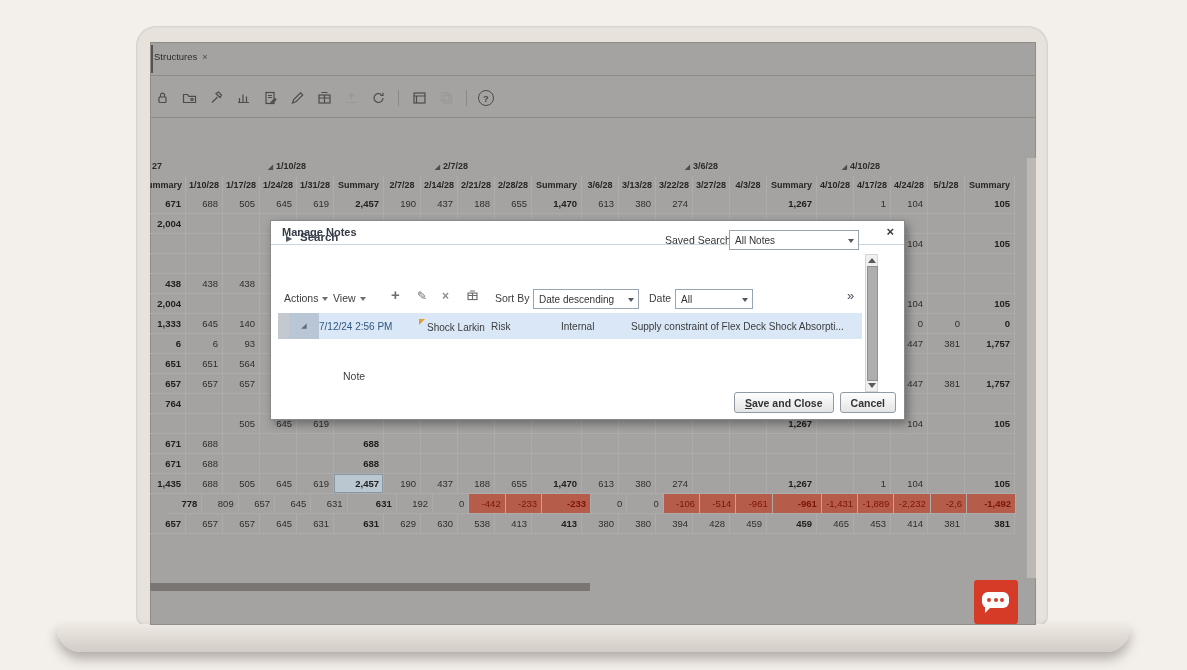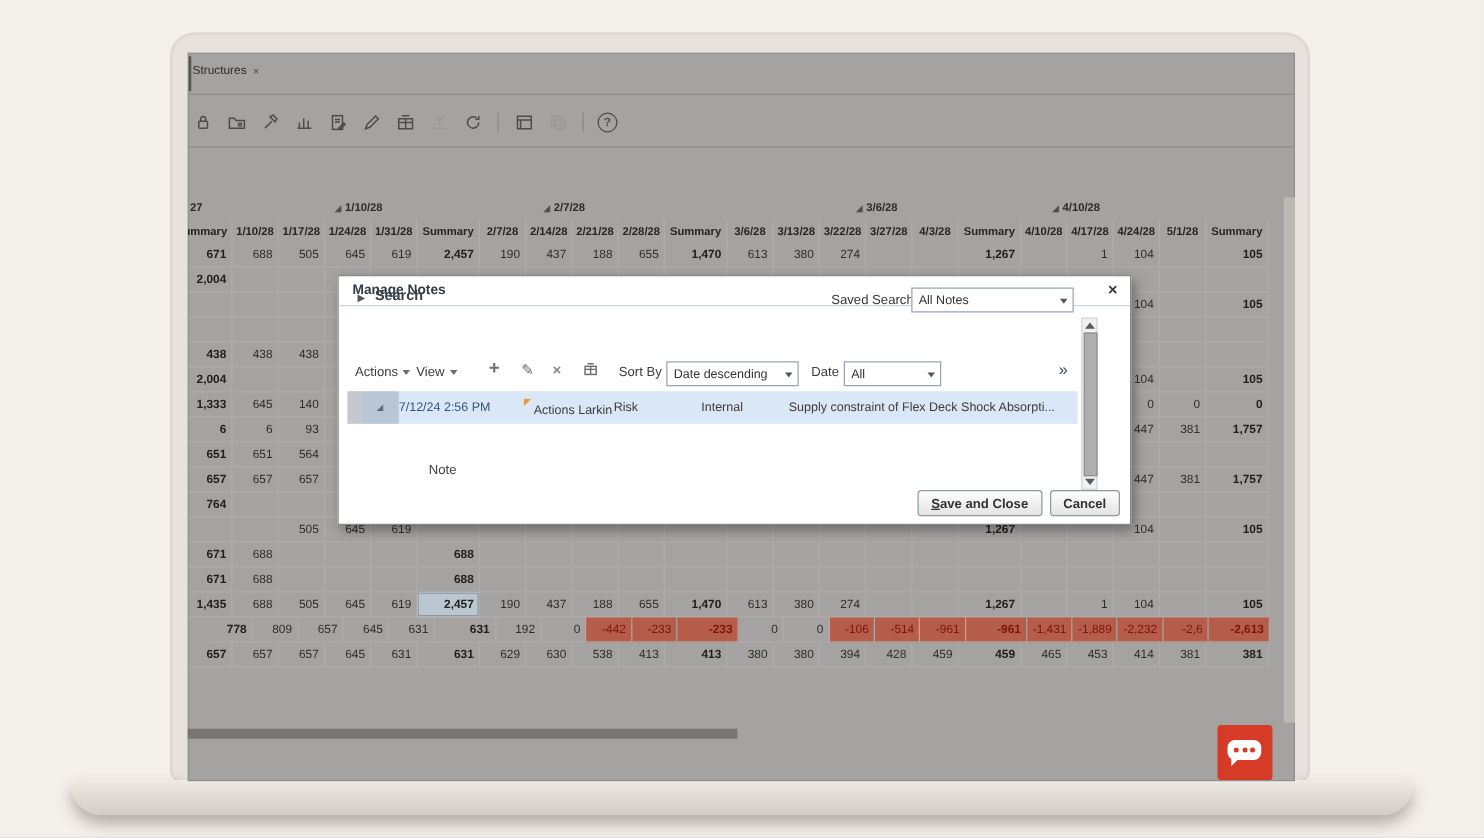--- a/index.html
+++ b/index.html
@@ -582,21 +582,21 @@
             <div class="cell" style="width: 37px;">0</div>
             <div class="cell" style="width: 37px;">0</div>
             <div class="cell neg" style="width: 37px;">-106</div>
             <div class="cell neg" style="width: 37px;">-514</div>
             <div class="cell neg" style="width: 37px;">-961</div>
             <div class="cell b neg" style="width: 50px;">-961</div>
             <div class="cell neg" style="width: 37px;">-1,431</div>
             <div class="cell neg" style="width: 37px;">-1,889</div>
             <div class="cell neg" style="width: 37px;">-2,232</div>
             <div class="cell neg" style="width: 37px;">-2,6</div>
-            <div class="cell b neg" style="width: 50px;">-2,613</div>
+            <div class="cell b neg" style="width: 50px;">-1,492</div>
           </div>
           <div class="grow">
             <div class="cell b" style="width: 36px;">657</div>
             <div class="cell" style="width: 37px;">657</div>
             <div class="cell" style="width: 37px;">657</div>
             <div class="cell" style="width: 37px;">645</div>
             <div class="cell" style="width: 37px;">631</div>
             <div class="cell b" style="width: 50px;">631</div>
             <div class="cell" style="width: 37px;">629</div>
             <div class="cell" style="width: 37px;">630</div>
@@ -655,21 +655,21 @@
         <span class="more">»</span>
       </div>
 
       <div class="dlg-tbl">
         <div class="trow">
           <div class="c0"></div>
           <div class="c1">
               <span class="rtri">◢</span>
             </div>
           <div class="c2 dateval">7/12/24 2:56 PM</div>
-          <div class="c3"><i class="flag"></i><span>Actions Larkin</span></div>
+          <div class="c3"><i class="flag"></i><span>Shock Larkin</span></div>
           <div class="c4">Risk</div>
           <div class="c5">Internal</div>
           <div class="c6">Supply constraint of Flex Deck Shock Absorpti...</div>
         </div>
       </div>
 
       <div class="dlg-note">
         <span class="notelbl">Note</span>
       </div>
 

